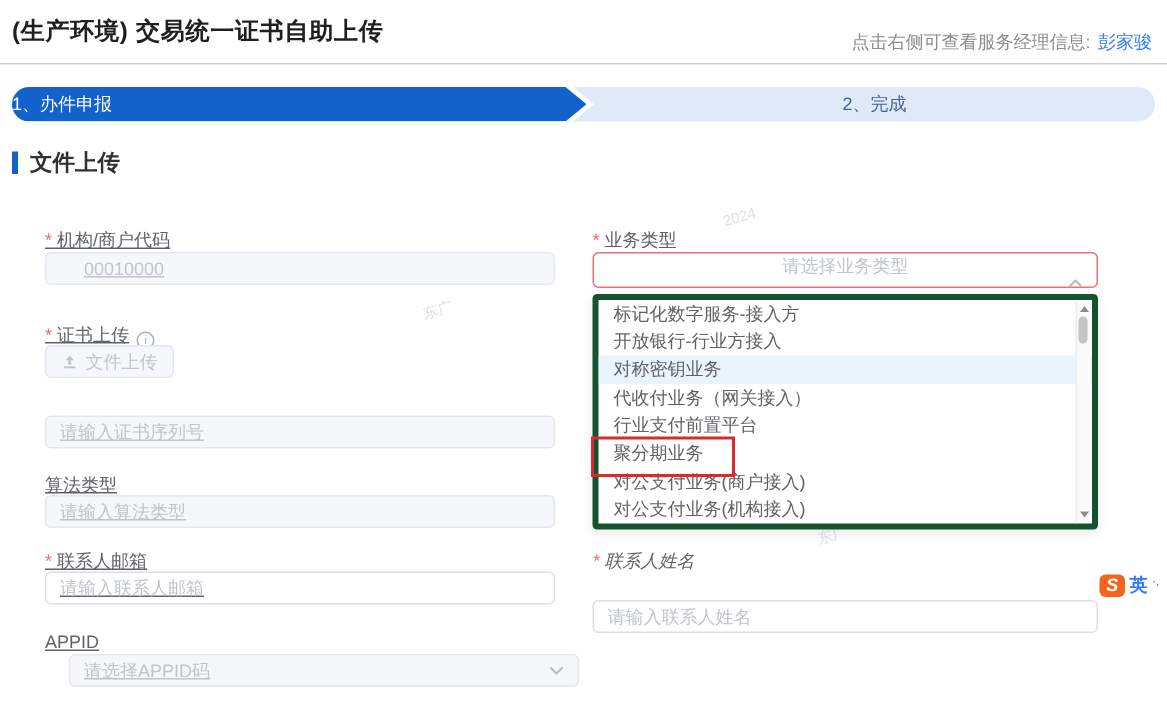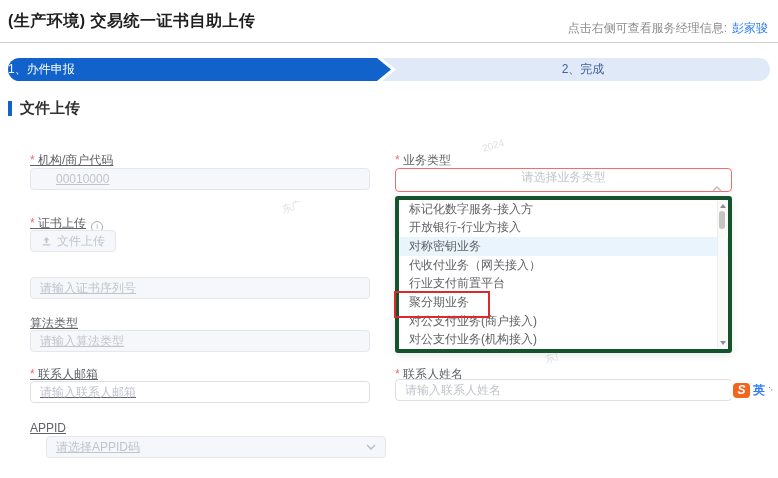--- a/index.html
+++ b/index.html
@@ -179,22 +179,22 @@
     <div class="dd-item">对公支付业务(机构接入)</div>
     <div class="dd-scroll">
       <span class="arr-up"></span>
       <span class="thumb"></span>
       <span class="arr-dn"></span>
     </div>
   </div>
 
   <div class="annot-box"></div>
 
-  <label class="lbl req right-col" style="top:366px;">联系人姓名</label>
-  <div class="ctl right-col" style="top:379px;">
+  <label class="lbl req right-col" style="top:366px;font-style:italic;">联系人姓名</label>
+  <div class="ctl right-col" style="top:400px;">
     <input placeholder="请输入联系人姓名" style="">
   </div>
 
   <div class="ime">
     <span class="s-logo">S</span>
     <span class="mode">英</span>
     <span class="marks">·,</span>
   </div>
 
 </div>

